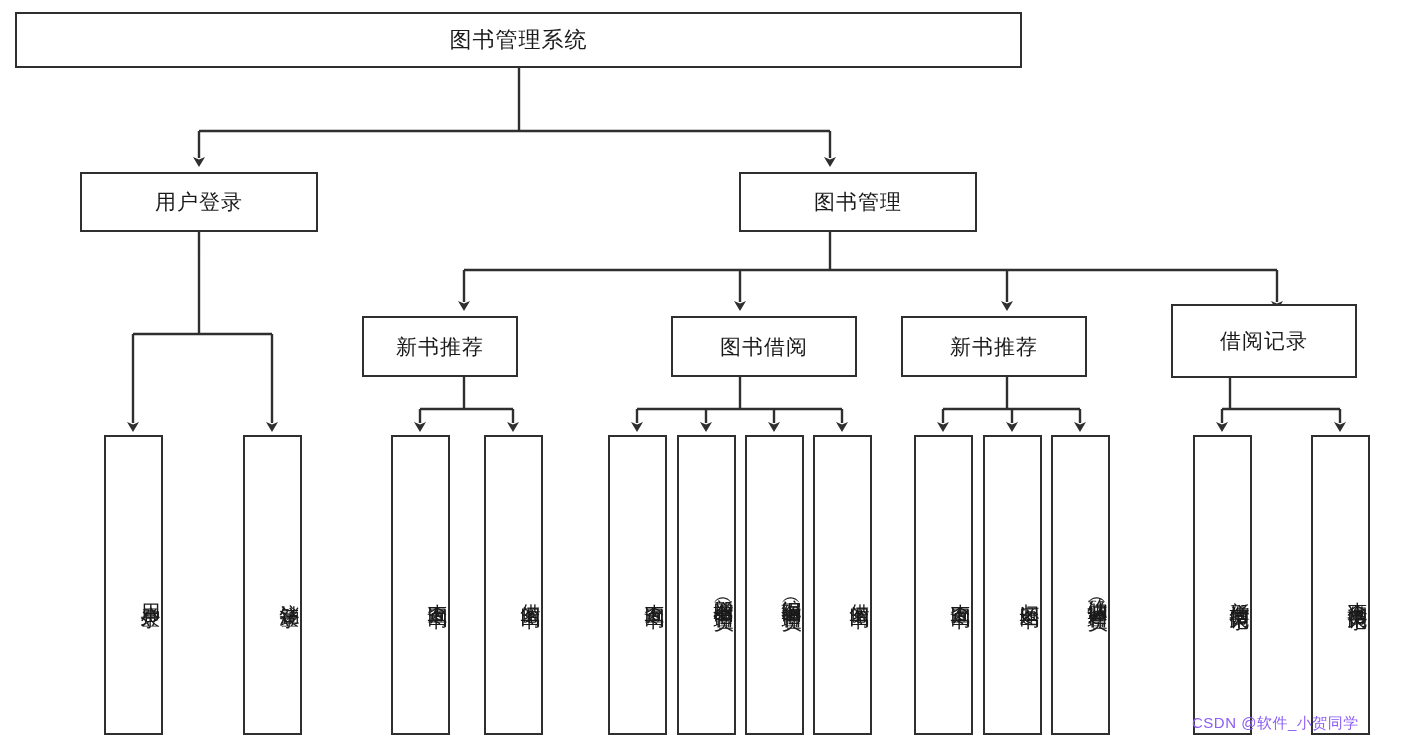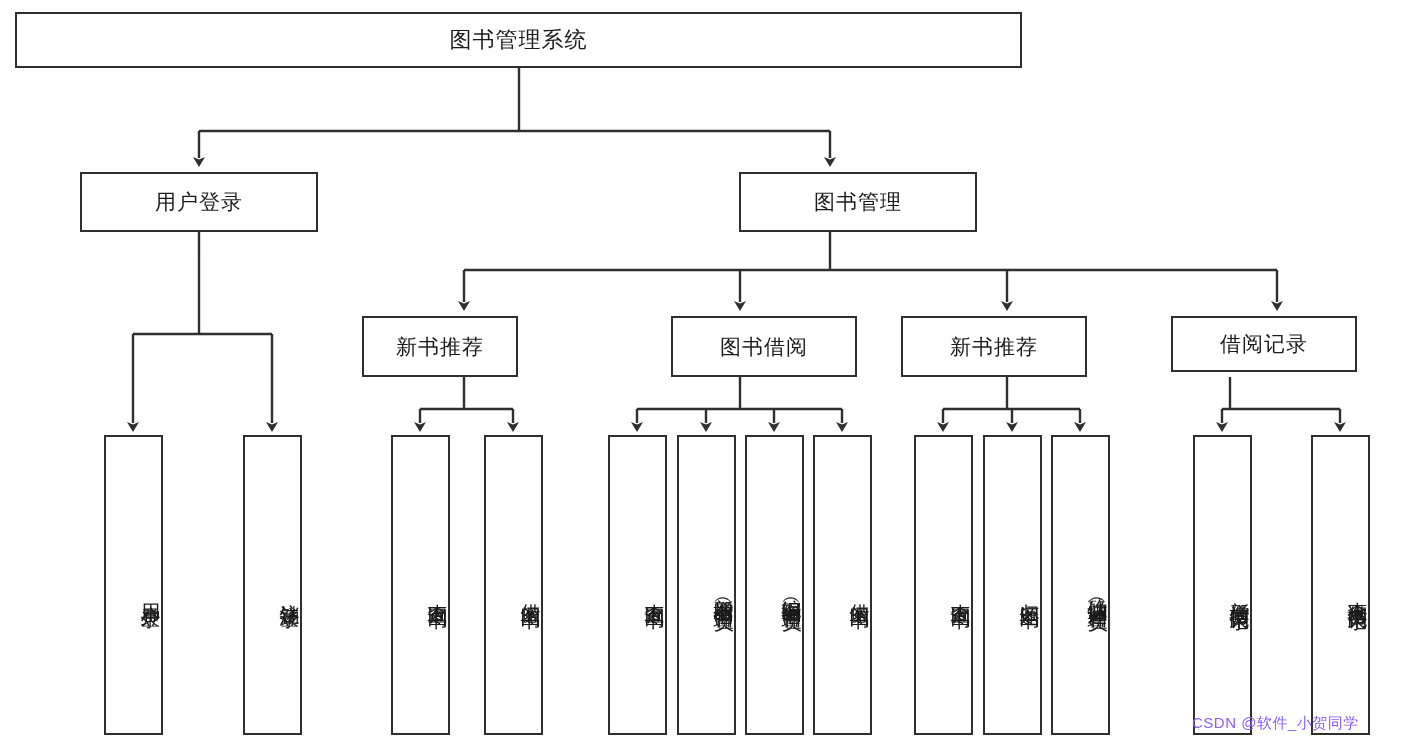--- a/index.html
+++ b/index.html
@@ -134,21 +134,21 @@
 
   <div class="node horiz" style="left:362px; top:316px; width:156px; height:61px;">
     <span>新书推荐</span>
   </div>
   <div class="node horiz" style="left:671px; top:316px; width:186px; height:61px;">
     <span>图书借阅</span>
   </div>
   <div class="node horiz" style="left:901px; top:316px; width:186px; height:61px;">
     <span>新书推荐</span>
   </div>
-  <div class="node horiz" style="left:1171px; top:316px; width:186px; height:56px;text-align:center;">
+  <div class="node horiz" style="left:1171px; top:304px; width:186px; height:74px;text-align:center;">
     <span>借阅记录</span>
   </div>
 
   <div class="node vert" style="left:104px; top:435px; width:59px; height:300px;">
     <span class="vtext">用户登录</span>
   </div>
   <div class="node vert" style="left:243px; top:435px; width:59px; height:300px;">
     <span class="vtext">注销登录</span>
   </div>
 

